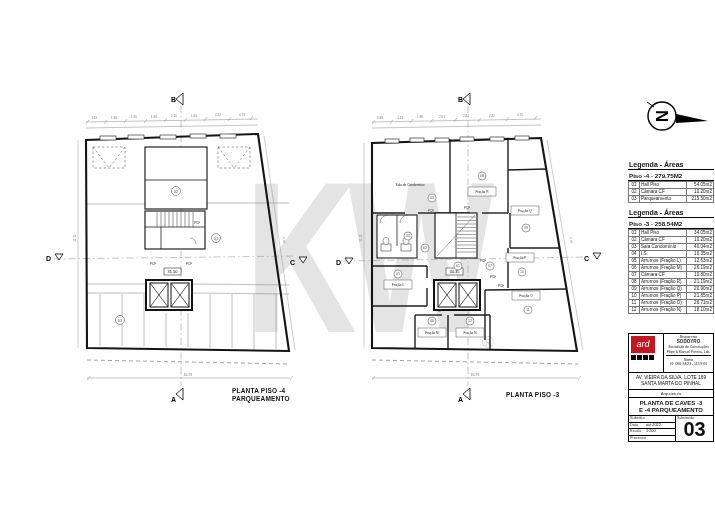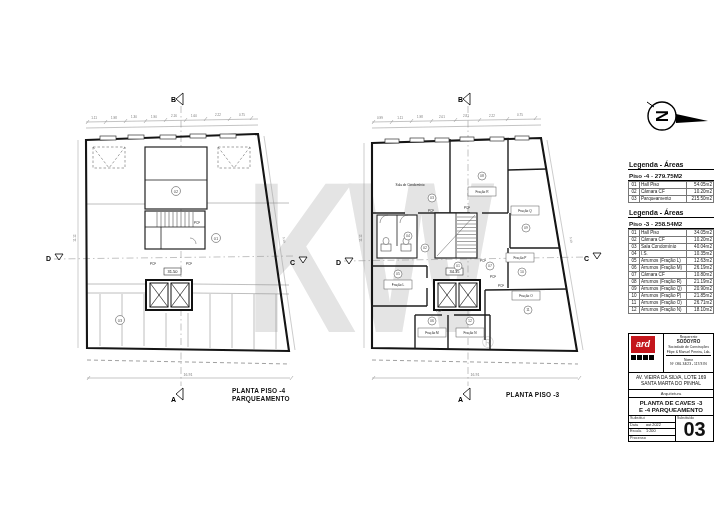--- a/index.html
+++ b/index.html
@@ -20,21 +20,21 @@
   .lg-s{font-size:6.2px;font-weight:bold;border-bottom:1.6px solid #000;padding:1.5px 0 1.5px 1px}
   table.lg{width:100%;border-collapse:collapse;table-layout:fixed}
   table.lg td{border:.5px solid #777;font-size:4.6px;line-height:6px;padding:0 1px;
               white-space:nowrap;overflow:hidden;color:#222}
   table.lg td:nth-child(1){width:8px;text-align:center}
   table.lg td:nth-child(3){width:24px;text-align:right}
   
   .tb{border:1px solid #000;background:#fff}
   .tb-row1{display:flex;border-bottom:.6px solid #000;height:38px}
   .tb-logo{width:30px;padding:2px;border-right:.6px solid #000}
-  .tb-logo-red{width:24px;height:17px;background:#c4161c;color:#fff;font-weight:bold;
+  .tb-logo-red{width:24px;height:17px;background:#c4161c;color:#fff;font-weight:normal;
                font-style:italic;font-size:9px;line-height:17px;text-align:center}
   .tb-sq{display:flex;gap:1px;margin-top:2px}
   .tb-sq i{width:5px;height:5px;background:#000;display:block}
   .tb-req{flex:1;padding:1px 2px;font-size:3.4px;line-height:4.2px;text-align:center;color:#222}
   .tb-req .nm{font-size:4.6px;font-weight:bold;margin:1px 0}
   .tb-req hr{border:none;border-top:.5px solid #000;margin:1.5px 0}
   .tb-addr{font-size:4.8px;line-height:6px;text-align:center;padding:2px 0;border-bottom:.6px solid #000}
   .tb-spec{font-size:4.2px;text-align:center;padding:1px 0;border-bottom:.6px solid #000;color:#333}
   .tb-title{font-size:6px;font-weight:bold;line-height:7px;text-align:center;padding:1.5px 0;
             border-bottom:.6px solid #000}

